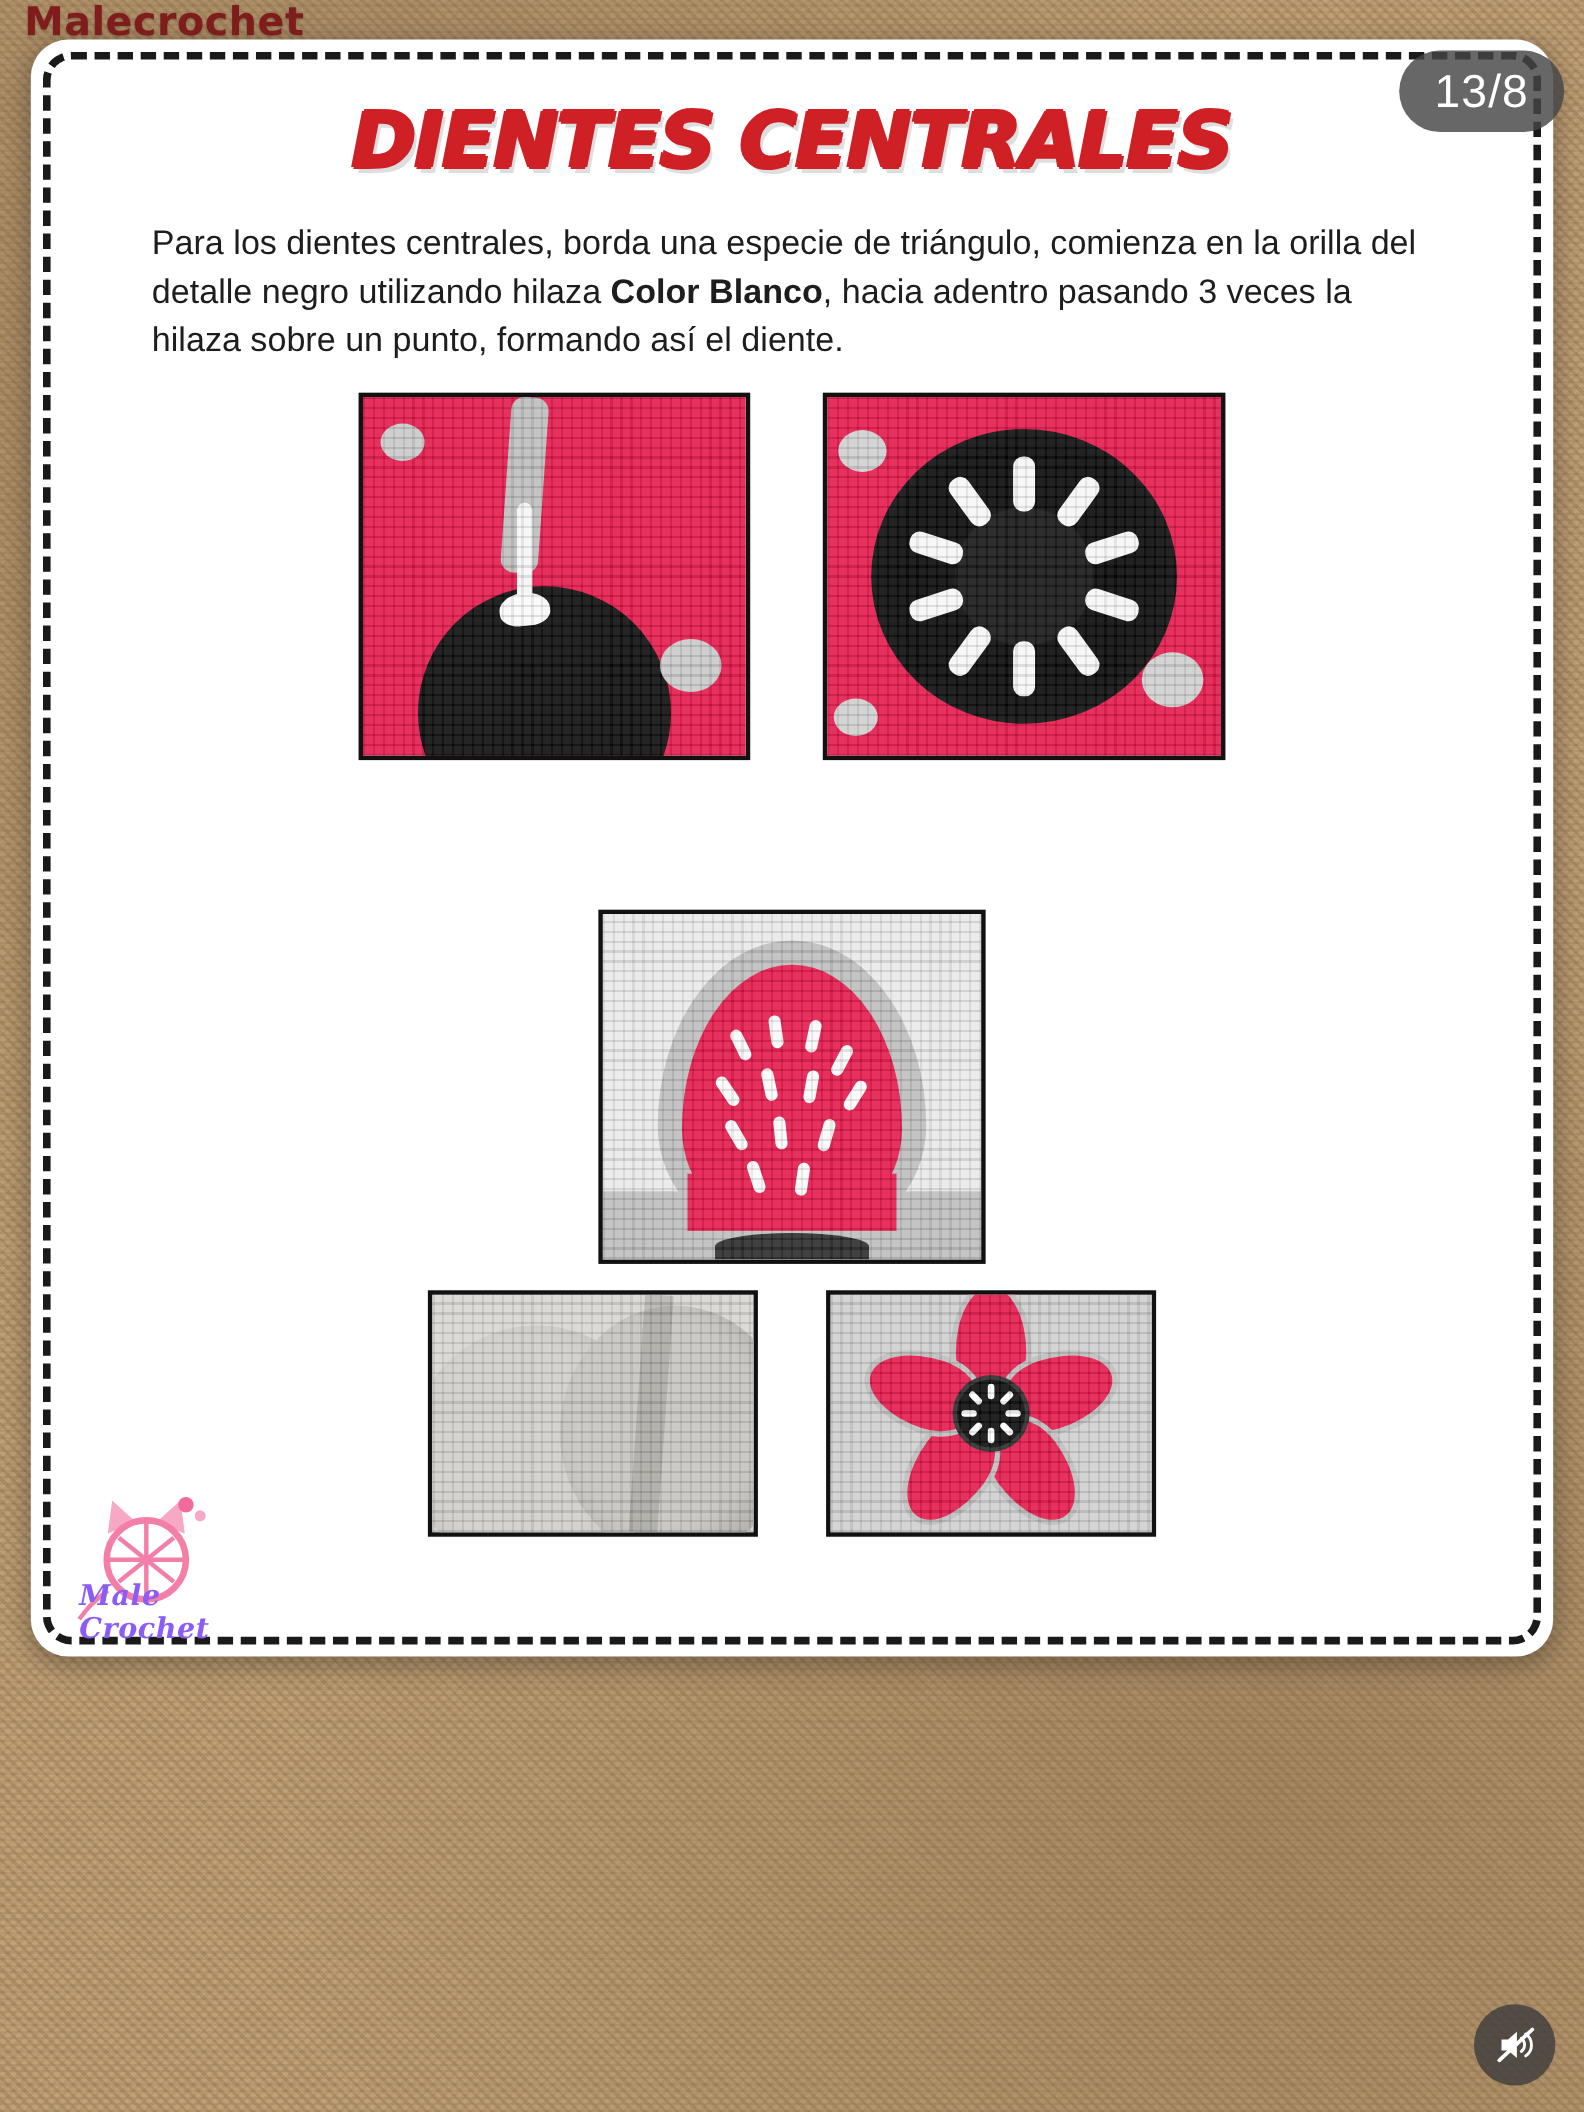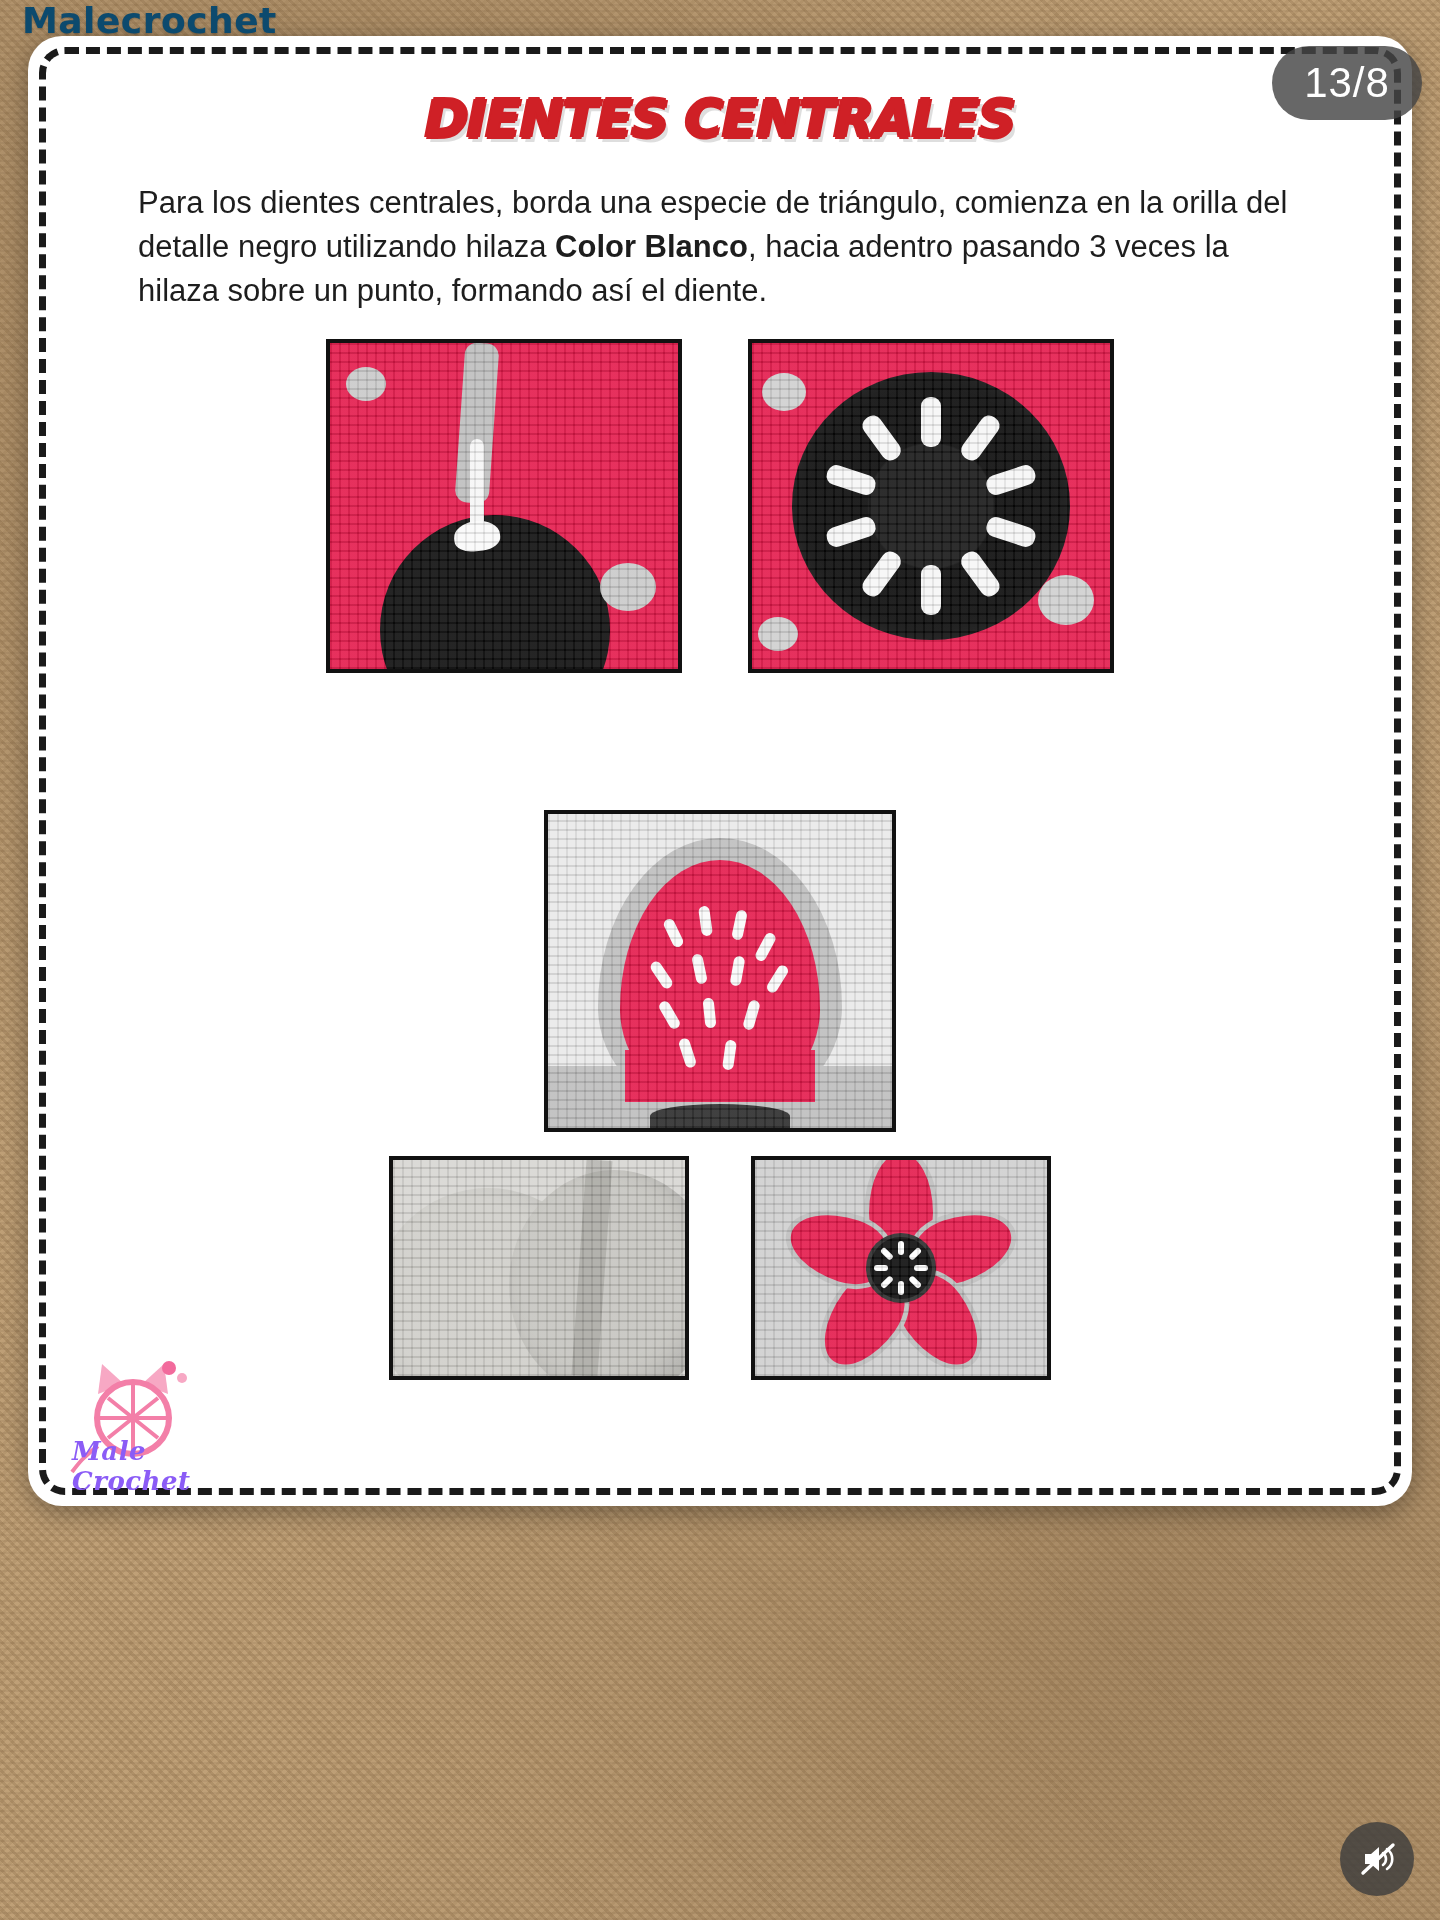--- a/index.html
+++ b/index.html
@@ -62,21 +62,21 @@
   }
 
   
   #watermark {
     position: absolute;
     left: 22px;
     top: 0px;
     font-family: "DejaVu Sans", sans-serif;
     font-size: 36px;
     font-weight: 700;
-    color: #0c4a6e;
+    color: #7f1d1d;
     letter-spacing: 0.5px;
     text-shadow: 0 1px 2px rgba(0,0,0,0.25);
     z-index: 40;
   }
 
   
   #page-pill {
     position: absolute;
     right: 18px;
     top: 46px;
@@ -118,21 +118,21 @@
     font-style: italic;
     letter-spacing: -1px;
     text-transform: uppercase;
     line-height: 0.98;
     text-shadow:
       2px 0 0 #cf2026, -2px 0 0 #cf2026,
       0 2px 0 #cf2026, 0 -2px 0 #cf2026,
       4px 5px 0 rgba(0,0,0,0.13);
   }
   #h-dientes-centrales {
-    font-size: 52px;
+    font-size: 70px;
     margin: 12px 0 36px 0;
   }
   #h-dientes-petalos {
     font-size: 66px;
     margin: 46px 0 18px 0;
   }
 
   .para {
     font-size: 31px;
     line-height: 1.42;

